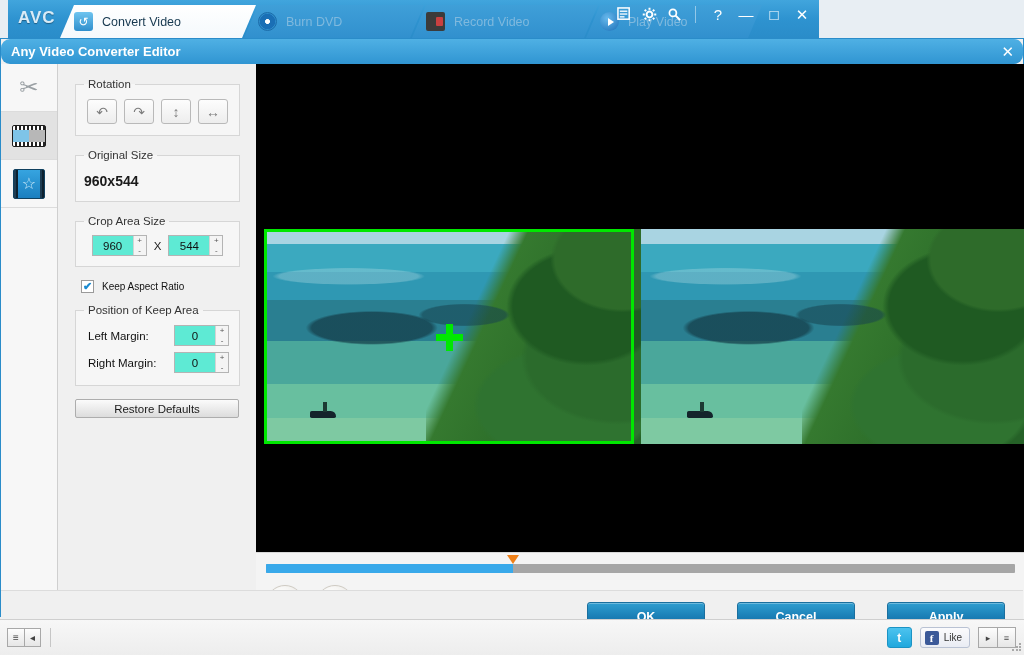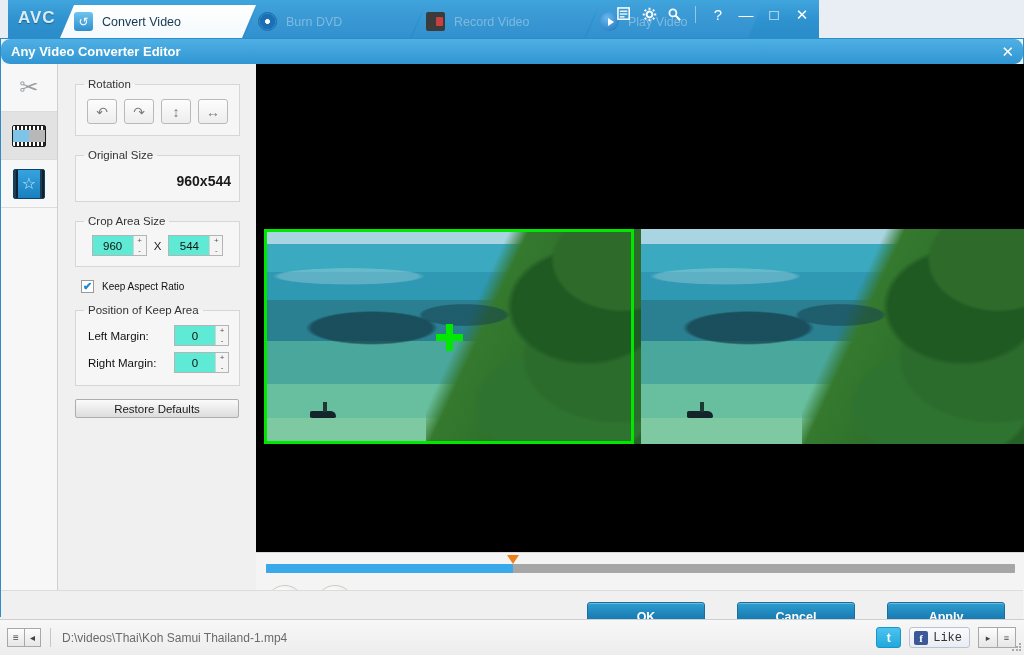--- a/index.html
+++ b/index.html
@@ -130,21 +130,21 @@
     background: #f6f6f6;
   }
   legend { font-size: 11.5px; color: #333; padding: 0 4px; }
   .rot-row { display: flex; gap: 7px; justify-content: center; padding: 3px 0 2px; }
   .rot-btn {
     width: 30px; height: 25px; border: 1px solid #b9b9b9; border-radius: 3px;
     background: linear-gradient(180deg, #fdfdfd, #ededed);
     display: flex; align-items: center; justify-content: center;
     font-size: 14px; color: #7d7d7d;
   }
-  .orig-size { text-align: right; font-size: 14px; font-weight: bold; color: #1a1a1a; padding: 6px 0 3px; }
+  .orig-size { text-align: left; font-size: 14px; font-weight: bold; color: #1a1a1a; padding: 6px 0 3px; }
 
   .crop-row { display: flex; align-items: center; justify-content: center; gap: 7px; padding: 2px 0 1px; }
   .spin { display: flex; height: 21px; border: 1px solid #b4b4b4; background: #5eead4; }
   .spin input {
     width: 40px; border: 0; outline: 0; text-align: center;
     font-size: 11.5px; font-family: "Liberation Sans", sans-serif; color: #111; background: transparent;
   }
   .spin .arrows {
     width: 13px; display: flex; flex-direction: column;
     border-left: 1px solid #d3d3d3; background: #f4f4f4;
@@ -299,21 +299,21 @@
   .fb-like {
     height: 21px; padding: 0 7px 0 4px; border-radius: 3px;
     border: 1px solid #b9c2d3; background: linear-gradient(180deg, #fbfbfd, #e9ecf3);
     display: flex; align-items: center; gap: 5px;
   }
   .fb-f {
     width: 14px; height: 14px; border-radius: 2px; background: #3b5998;
     color: #fff; font-size: 11px; font-weight: bold; line-height: 14px; text-align: center;
     font-family: "Liberation Serif", serif;
   }
-  .fb-lab { font-size: 12px; color: #333; font-family: Liberation Mono, monospace; }
+  .fb-lab { font-size: 10px; color: #333; }
   .sb-panes { display: flex; }
   .sb-panes div {
     width: 19px; height: 21px; border: 1px solid #a8a8a8;
     background: linear-gradient(180deg, #fdfdfd, #e6e6e6);
     display: flex; align-items: center; justify-content: center;
     font-size: 9px; color: #444;
   }
   .sb-panes div:first-child { border-right: 0; }
   .grip {
     position: absolute; right: 2px; bottom: 2px; width: 11px; height: 11px;
@@ -527,21 +527,20 @@
       </div>
     </div>
   </div>
 
   <div class="statusbar">
     <div class="sb-toggle">
       <div>≡</div>
       <div>◂</div>
     </div>
     <span class="sb-div"></span>
-    <span class="sb-path">D:\videos\Thai\Koh Samui Thailand-1.mp4</span>
 
     <div class="sb-right">
       <div class="tw-btn">t</div>
       <div class="fb-like">
         <span class="fb-f">f</span>
         <span class="fb-lab">Like</span>
       </div>
       <div class="sb-panes">
         <div>▸</div>
         <div>≡</div>

